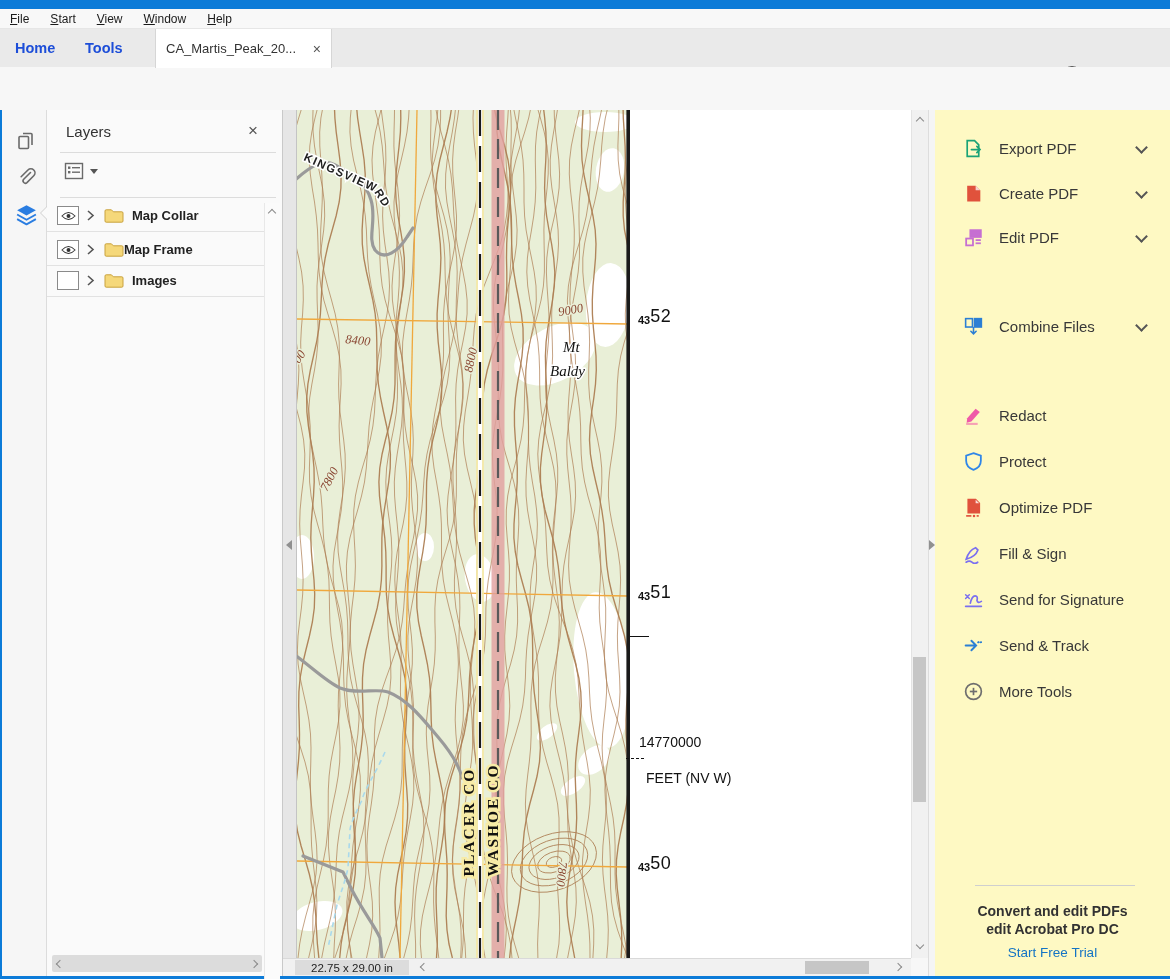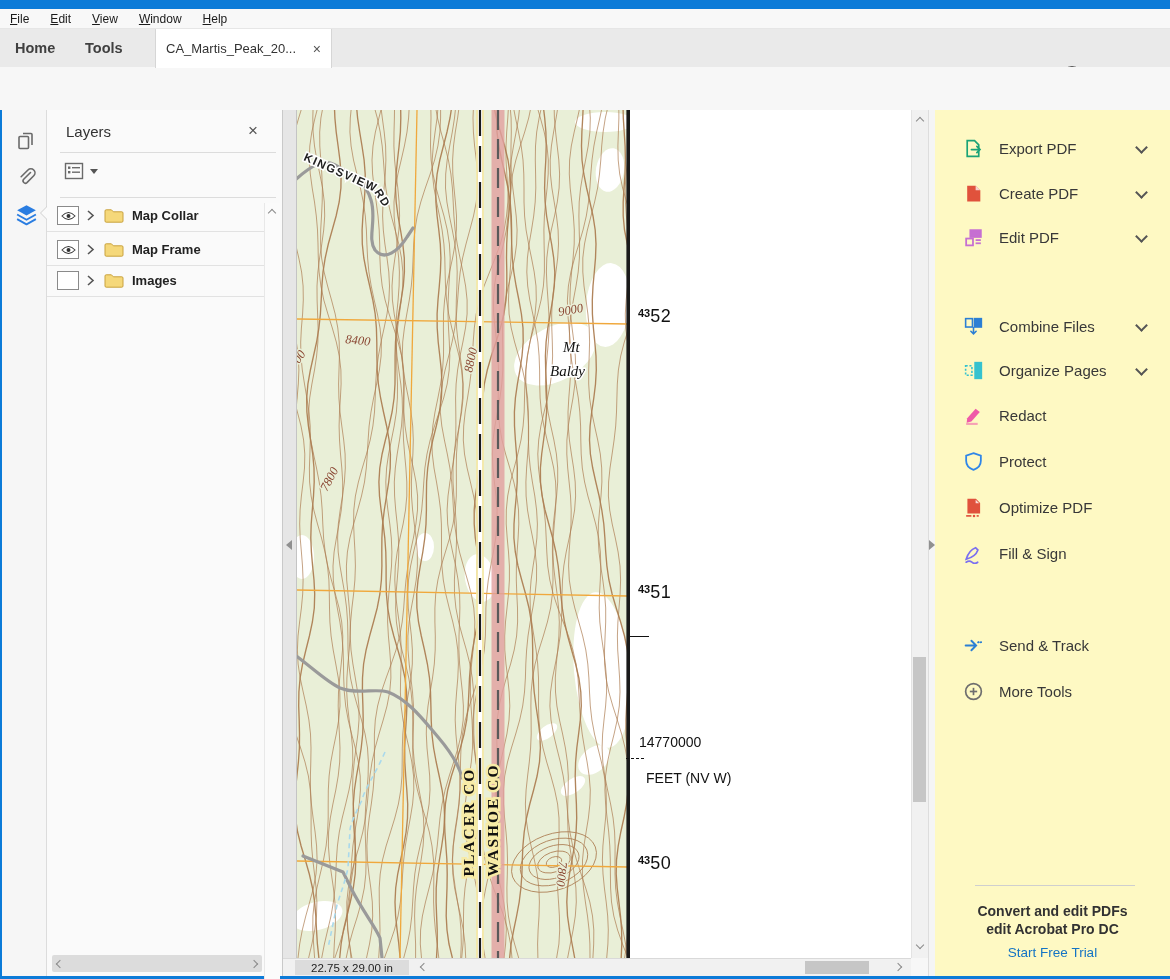--- a/index.html
+++ b/index.html
@@ -12,21 +12,21 @@
   #titlebar{left:0;top:0;width:1170px;height:9px;background:#0c7bd8;}
   #win-right{right:0;top:0;width:2px;height:979px;background:#0c7bd8;}
   #win-bottom{left:0;top:976px;width:1170px;height:3px;background:#0c7bd8;}
   #menubar{left:0;top:9px;width:1170px;height:20px;background:#f8f8f8;border-bottom:1px solid #e6e6e6;
            display:flex;align-items:center;padding-left:10px;box-sizing:border-box;}
   .menu-item{display:inline-block;font-size:12px;color:#1a1a1a;margin-right:21px;cursor:default;}
   .menu-item::first-letter{text-decoration:underline;}
 
   #tabbar{left:0;top:29px;width:1170px;height:38px;background:#eaeaea;border-bottom:1px solid #d6d6d6;}
   .chrome-tab{position:absolute;top:0;height:38px;display:flex;align-items:center;font-size:14.5px;
-              font-weight:700;color:#404040;}
+              font-weight:700;color:#1d4ed8;}
   #doc-tab{position:absolute;left:155px;top:0;width:177px;height:39px;background:#fff;
            border-left:1px solid #d6d6d6;border-right:1px solid #d6d6d6;display:flex;align-items:center;
            padding:0 10px;box-sizing:border-box;z-index:2;}
   #doc-tab .lbl{font-size:13px;color:#333;flex:1;white-space:nowrap;overflow:hidden;}
   #doc-tab .x{font-size:14px;color:#555;margin-left:6px;}
   #help-btn{left:1061px;top:37px;width:20px;height:20px;border:1.6px solid #555;border-radius:50%;
             color:#555;font-size:13px;font-weight:700;display:flex;align-items:center;justify-content:center;}
   #sign-in{left:1099px;top:39px;font-size:15px;color:#333;}
 
   
@@ -74,21 +74,21 @@
   #lp-vsb{position:absolute;left:217px;top:93px;width:15px;height:862px;background:#fbfbfb;border-left:1px solid #e8e8e8;}
   #lp-hscroll{position:absolute;left:5px;top:845px;width:210px;height:17px;background:#dcdcdc;border-radius:2px;
               display:flex;align-items:center;justify-content:space-between;padding:0 5px;box-sizing:border-box;}
 
   
   #doc-area{left:283px;top:110px;width:628px;height:848px;background:#e8e8e8;}
   #paste-sliver{left:283px;top:110px;width:14px;height:848px;background:#e6e6e6;border-right:1px solid #c4c4c4;box-sizing:border-box;}
   #map-wrap{left:297px;top:110px;width:331px;height:848px;background:#e9efd7;}
   #page-margin{left:628px;top:110px;width:283px;height:848px;background:#ffffff;border-left:2px solid #1a1a1a;box-sizing:border-box;}
   .grid-ref{position:absolute;left:8px;display:flex;align-items:flex-start;color:#111;}
-  .grid-ref .sup{font-size:11px;font-weight:700;margin-top:1px;}
+  .grid-ref .sup{font-size:11px;font-weight:700;margin-top:8px;}
   .grid-ref .num{font-size:18px;font-weight:400;letter-spacing:0.5px;}
   #coord-label{position:absolute;left:9px;font-size:14px;color:#111;}
   #feet-label{position:absolute;left:16px;font-size:14px;color:#111;}
   .tick{position:absolute;height:0;border-top:1.6px solid #111;}
   .tick.dashed{border-top-style:dashed;}
   #left-collapse{left:286px;top:540px;z-index:4;}
   
   #doc-vscroll{left:911px;top:110px;width:17px;height:848px;background:#f1f1f1;border-left:1px solid #e3e3e3;box-sizing:border-box;}
   #doc-vthumb{left:913px;top:657px;width:13px;height:145px;background:#c6c6c6;}
   
@@ -115,21 +115,21 @@
 <body>
 
 <div id="app">
 
   <div class="abs" id="titlebar"></div>
   <div class="abs" id="win-right"></div>
   <div class="abs" id="win-bottom"></div>
 
   <div class="abs" id="menubar">
     <span class="menu-item">File</span>
-    <span class="menu-item">Edit</span>
+    <span class="menu-item">Start</span>
     <span class="menu-item">View</span>
     <span class="menu-item">Window</span>
     <span class="menu-item">Help</span>
   </div>
 
   <div class="abs" id="tabbar">
     <div class="chrome-tab" style="left:15px;">Home</div>
     <div class="chrome-tab" style="left:85px;">Tools</div>
     <div id="doc-tab">
       <span class="lbl">CA_Martis_Peak_20...</span>
@@ -328,21 +328,21 @@
             <path d="M1,5 Q8,-2.5 15,5 Q8,12.5 1,5 Z" fill="none" stroke="#333" stroke-width="1.1"></path>
             <circle cx="8" cy="5" r="2.1" fill="#333"></circle>
           </svg>
         </span>
       <svg style="margin-left:7px;" width="9" height="13" viewBox="0 0 9 13" fill="none" stroke="#555" stroke-width="1.6">
           <polyline points="2,2 7,6.5 2,11"></polyline>
         </svg>
       <svg style="margin-left:9px;" width="20" height="15" viewBox="0 0 20 15">
           <path d="M1,3 a1.2,1.2 0 0 1 1.2,-1.2 h5.2 l2,2 h8.4 a1.2,1.2 0 0 1 1.2,1.2 v8 a1.2,1.2 0 0 1 -1.2,1.2 H2.2 A1.2,1.2 0 0 1 1,13 Z" fill="#f5d87a" stroke="#c9a23e" stroke-width="1"></path>
         </svg>
-      <span class="layer-name" style="margin-left:8px;">Map Frame</span>
+      <span class="layer-name" style="">Map Frame</span>
     </div>
     <div class="layer-row" style="top:155px;">
       <span class="eye-box"></span>
       <svg style="margin-left:7px;" width="9" height="13" viewBox="0 0 9 13" fill="none" stroke="#555" stroke-width="1.6">
           <polyline points="2,2 7,6.5 2,11"></polyline>
         </svg>
       <svg style="margin-left:9px;" width="20" height="15" viewBox="0 0 20 15">
           <path d="M1,3 a1.2,1.2 0 0 1 1.2,-1.2 h5.2 l2,2 h8.4 a1.2,1.2 0 0 1 1.2,1.2 v8 a1.2,1.2 0 0 1 -1.2,1.2 H2.2 A1.2,1.2 0 0 1 1,13 Z" fill="#f5d87a" stroke="#c9a23e" stroke-width="1"></path>
         </svg>
       <span class="layer-name" style="margin-left:8px;">Images</span>
@@ -523,28 +523,20 @@
     </div>
     <div class="tool-row" style="top:201px;">
       <svg class="tool-ic" viewBox="0 0 20 20" fill="none" stroke="currentColor" stroke-width="1.5" style="color: rgb(43, 127, 212);">
           <rect x="2.5" y="2.5" width="6.5" height="8"></rect>
           <rect x="11" y="2.5" width="6.5" height="8" fill="currentColor"></rect>
           <path d="M10,11 v6 M7.5,14.5 10,17 12.5,14.5" stroke-linecap="round"></path>
         </svg>
       <span class="tool-lbl">Combine Files</span>
       <span class="chev down tool-chev"></span>
     </div>
-    <div class="tool-row" style="top:245px;">
-      <svg class="tool-ic" viewBox="0 0 20 20" fill="none" stroke="currentColor" stroke-width="1.5" style="color: rgb(54, 194, 207);">
-          <rect x="11.5" y="2.5" width="6" height="15" fill="currentColor"></rect>
-          <rect x="2.5" y="5.5" width="6" height="9" stroke-dasharray="2 1.6"></rect>
-        </svg>
-      <span class="tool-lbl">Organize Pages</span>
-      <span class="chev down tool-chev"></span>
-    </div>
     <div class="tool-row" style="top:290px;">
       <svg class="tool-ic" viewBox="0 0 20 20" style="color: rgb(239, 90, 168);">
           <path d="M4,12.5 L12,3.5 l4,3.2 -8,9 -4.5,1.3 Z" fill="currentColor"></path>
           <rect x="3" y="17" width="11" height="2" fill="currentColor" opacity="0.55"></rect>
         </svg>
       <span class="tool-lbl">Redact</span>
     </div>
     <div class="tool-row" style="top:336px;">
       <svg class="tool-ic" viewBox="0 0 20 20" fill="none" stroke="currentColor" stroke-width="1.7" style="color: rgb(47, 134, 232);">
           <path d="M10,2 l7,2.4 v5 c0,4.8 -3.4,7.4 -7,8.6 c-3.6,-1.2 -7,-3.8 -7,-8.6 v-5 Z"></path>
@@ -560,20 +552,28 @@
           <line x1="13" y1="18" x2="15" y2="18"></line>
         </svg>
       <span class="tool-lbl">Optimize PDF</span>
     </div>
     <div class="tool-row" style="top:428px;">
       <svg class="tool-ic" viewBox="0 0 20 20" fill="none" stroke="currentColor" stroke-width="1.6" stroke-linecap="round" style="color: rgb(122, 111, 240);">
           <path d="M3,15.5 c2,-6.5 5.5,-9.8 9,-11 l2.2,2.2 c-1.2,3.5 -4.5,7 -11.2,8.8 Z"></path>
           <path d="M3,18.3 q3,-2.2 5.5,0 t5.5,0"></path>
         </svg>
       <span class="tool-lbl">Fill &amp; Sign</span>
+    </div>
+    <div class="tool-row" style="top:474px;">
+      <svg class="tool-ic" viewBox="0 0 20 20" fill="none" stroke="currentColor" stroke-width="1.6" stroke-linecap="round" style="color: rgb(122, 111, 240);">
+          <path d="M2.5,5.5 l3.5,3.5 M6,5.5 L2.5,9" stroke-width="1.4"></path>
+          <path d="M7,13.5 q1.5,-7 4.5,-7 t1.8,4.5 q0.8,3 4.2,0.8"></path>
+          <line x1="2.5" y1="16.5" x2="17.5" y2="16.5"></line>
+        </svg>
+      <span class="tool-lbl">Send for Signature</span>
     </div>
     <div class="tool-row" style="top:520px;">
       <svg class="tool-ic" viewBox="0 0 20 20" fill="none" stroke="currentColor" stroke-width="1.8" stroke-linecap="round" style="color: rgb(43, 127, 212);">
           <path d="M2.5,10 h9 M8,5.5 L12.5,10 8,14.5"></path>
           <line x1="14.5" y1="7" x2="14.5" y2="7"></line>
           <line x1="16.8" y1="7" x2="16.8" y2="7"></line>
           <line x1="14.5" y1="7" x2="14.6" y2="7" opacity="0.6"></line>
           <circle cx="15" cy="6.8" r="0.8" fill="currentColor" stroke="none"></circle>
           <circle cx="17.3" cy="6.8" r="0.8" fill="currentColor" stroke="none"></circle>
         </svg>

